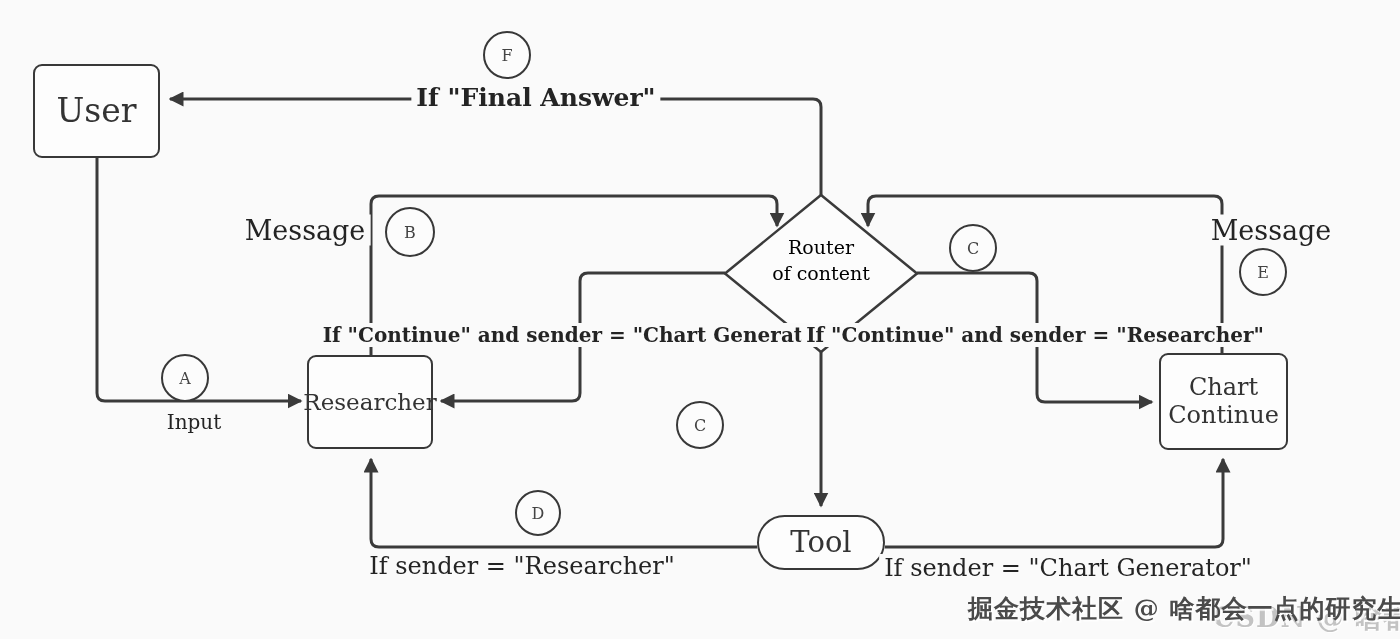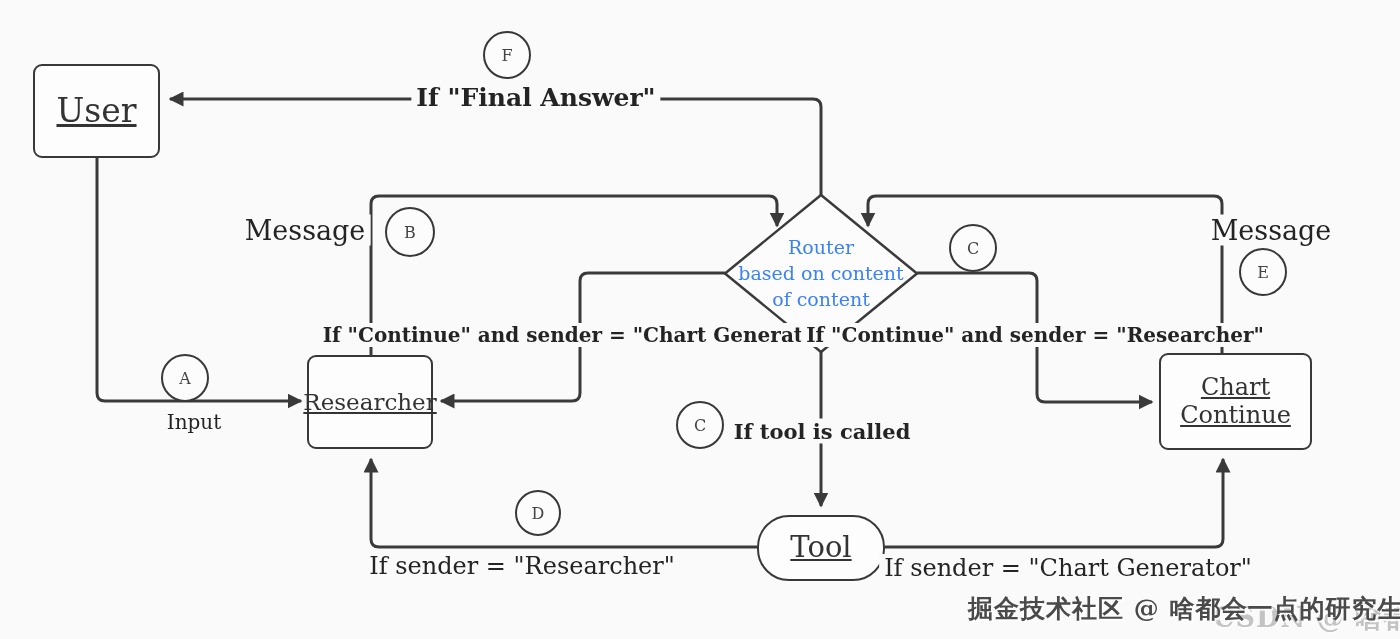--- a/index.html
+++ b/index.html
@@ -4,29 +4,29 @@
 <style>
   html,body{margin:0;padding:0;background:#eee;}
   .canvas{
     position:relative;width:1400px;height:639px;background:#fafafa;
     overflow:hidden;font-family:"DejaVu Serif","Liberation Serif",serif;color:#2f2f2f;
   }
   .canvas svg{position:absolute;left:0;top:0;}
   .node{
     position:absolute;display:flex;align-items:center;justify-content:center;
     border:2.5px solid #383838;border-radius:9px;background:#fdfdfd;
-    text-align:center;color:#333;box-sizing:border-box;line-height:1.15;text-decoration:underline;
+    text-align:center;color:#333;box-sizing:border-box;line-height:1.15;
   }
   .node-user{left:33px;top:64px;width:127px;height:94px;font-size:33px;}
   .node-researcher{left:307px;top:355px;width:126px;height:94px;font-size:23px;}
-  .node-chartgen{left:1159px;top:353px;width:153px;height:97px;font-size:24px;flex-direction:column;}
-  .node-tool{left:757px;top:515px;width:128px;height:66px;font-size:29px;border-radius:32px;}
+  .node-chartgen{left:1159px;top:353px;width:129px;height:97px;font-size:24px;flex-direction:column;}
+  .node-tool{left:757px;top:515px;width:128px;height:55px;font-size:29px;border-radius:32px;}
   .router-text{
     position:absolute;left:721px;top:234px;width:200px;text-align:center;
-    font-size:19px;line-height:26px;color:#3b82f6;
+    font-size:19px;line-height:26px;color:#000000;
   }
   .router-text span{display:block;}
   .badge{
     position:absolute;border:2px solid #383838;border-radius:50%;background:#fcfcfc;
     display:flex;align-items:center;justify-content:center;font-size:16px;color:#444;
     box-sizing:border-box;
   }
   .lbl{
     position:absolute;transform:translate(-50%,-50%);white-space:nowrap;
     background:#fafafa;padding:0 5px;color:#242424;
@@ -80,21 +80,20 @@
     <span>Chart</span>
     <span>Continue</span>
   </div>
 
   <div class="node node-tool">
     <span>Tool</span>
   </div>
 
   <div class="router-text">
     <span>Router</span>
-    <span>based on content</span>
     <span>of content</span>
   </div>
 
   <div class="badge" style="left:161px;top:354px;width:48px;height:48px;">
     <span>A</span>
   </div>
   <div class="badge" style="left:385px;top:207px;width:50px;height:50px;">
     <span>B</span>
   </div>
   <div class="badge" style="left:949px;top:224px;width:48px;height:48px;">
@@ -111,21 +110,20 @@
   </div>
   <div class="badge" style="left:483px;top:31px;width:48px;height:48px;">
     <span>F</span>
   </div>
 
   <div class="lbl bold" style="left:536px;top:97px;font-size:25px;">If "Final Answer"</div>
   <div class="lbl" style="left:305px;top:230px;font-size:27px;">Message</div>
   <div class="lbl" style="left:1271px;top:230px;font-size:27px;">Message</div>
   <div class="lbl bold" style="left:580px;top:335px;font-size:20px;">If "Continue" and sender = "Chart Generator"</div>
   <div class="lbl bold" style="left:1035px;top:335px;font-size:20px;">If "Continue" and sender = "Researcher"</div>
-  <div class="lbl bold" style="left:822px;top:431px;font-size:21px;">If tool is called</div>
   <div class="lbl" style="left:194px;top:422px;font-size:20px;">Input</div>
   <div class="lbl" style="left:522px;top:566px;font-size:24px;">If sender = "Researcher"</div>
   <div class="lbl" style="left:1068px;top:568px;font-size:24px;">If sender = "Chart Generator"</div>
 
   <div class="wm-ghost">CSDN @ 啥都会一点的研究生</div>
   <div class="wm-primary">掘金技术社区 @ 啥都会一点的研究生</div>
 
 </div>
 
 </body></html>

